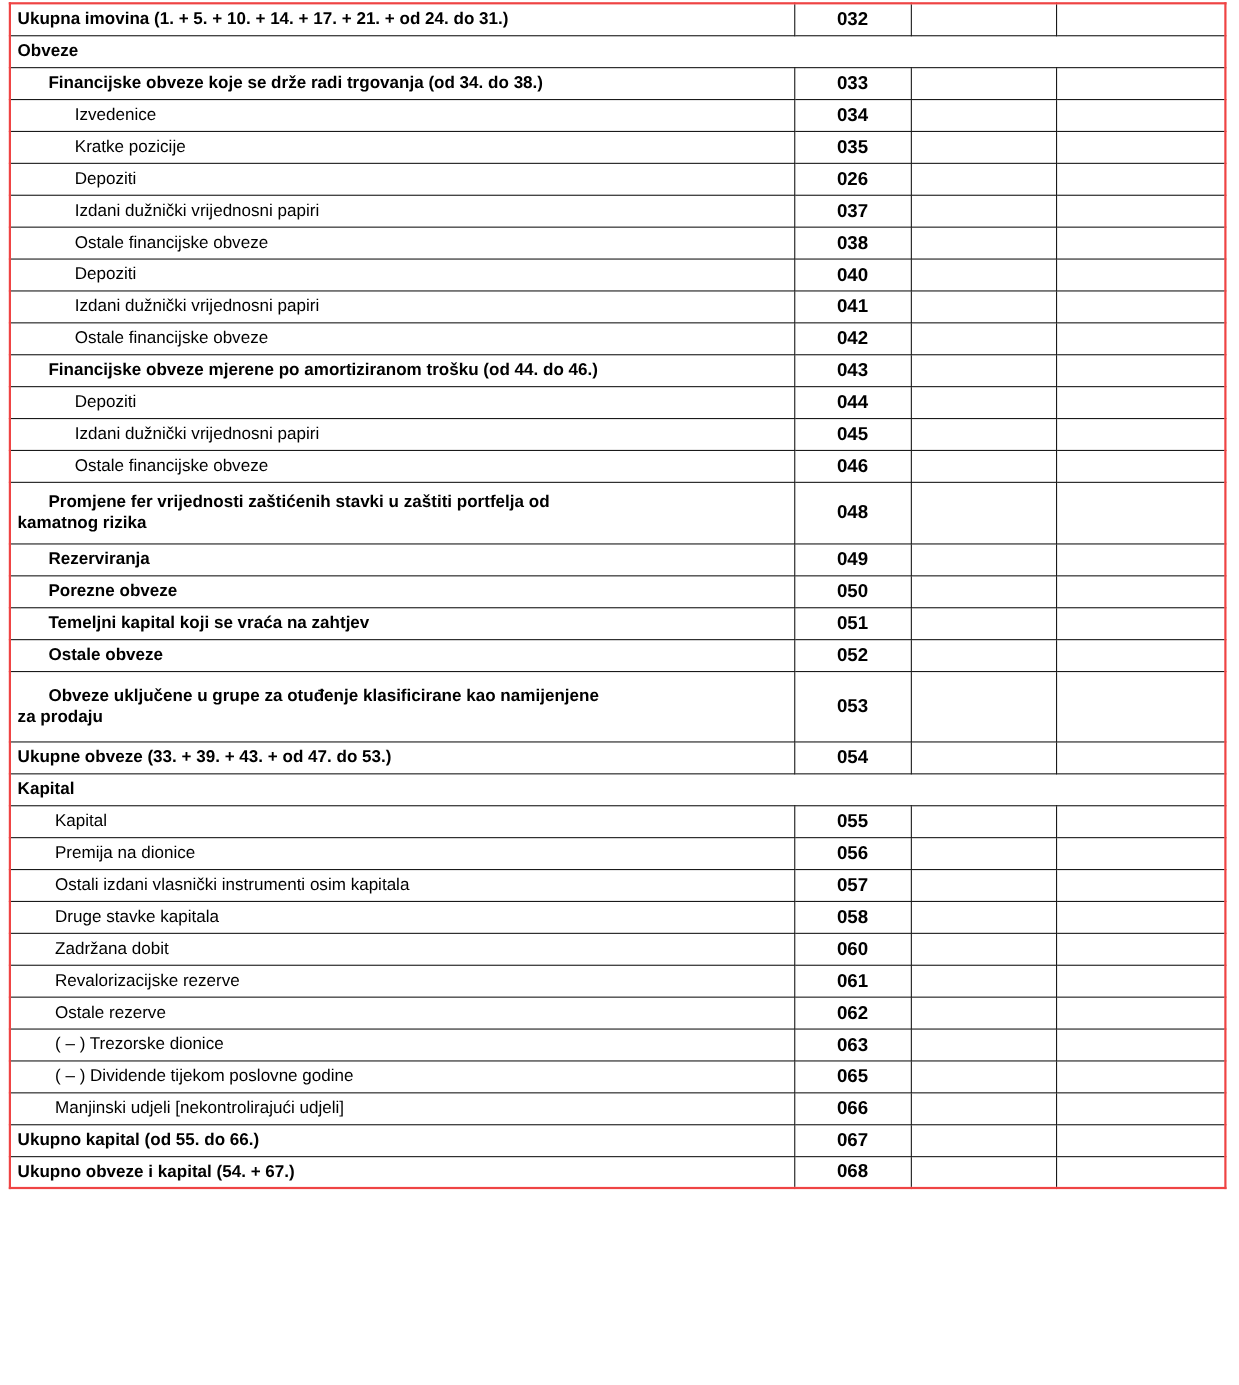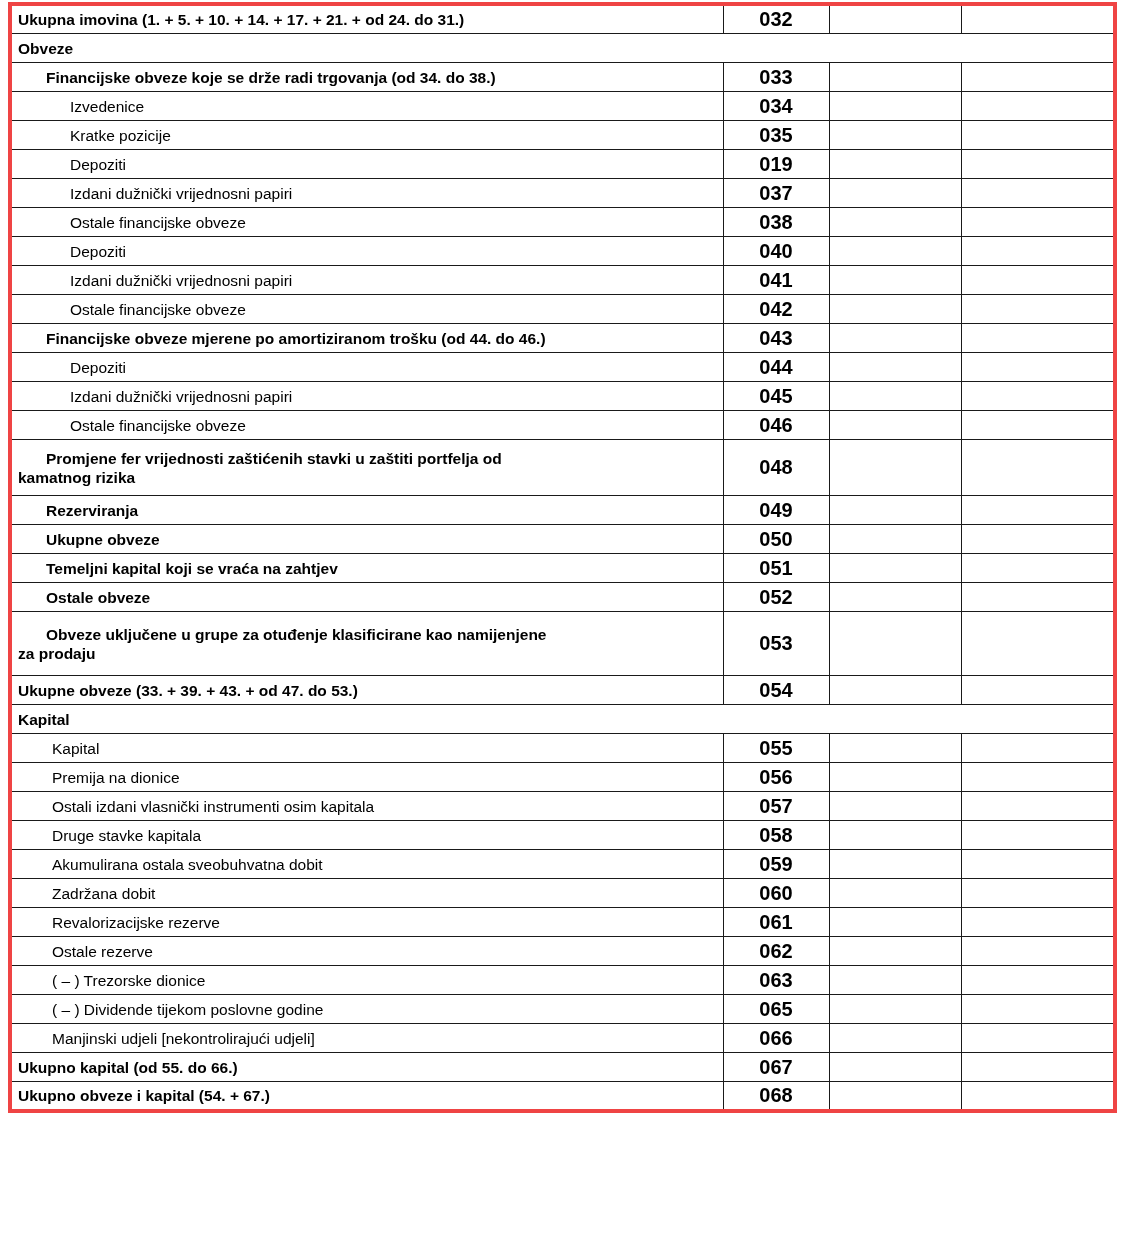--- a/index.html
+++ b/index.html
@@ -17,36 +17,36 @@
     background: #ffffff;
     overflow: hidden;
   }
   table.sheet {
     position: absolute;
     left: 8px;
     top: 2px;
     width: 1105px;
     border-collapse: collapse;
     table-layout: fixed;
-    border: 4px solid #ef4444;
+    border: 2px solid #ef4444;
   }
   table.sheet td {
     border: 1px solid #1a1a1a;
     vertical-align: middle;
     overflow: hidden;
   }
   td.desc {
     font-size: 15.5px;
     line-height: 19px;
     padding: 3px 6px;
     white-space: pre-wrap;
     text-align: left;
   }
   td.code {
-    font-size: 20px;
+    font-size: 17px;
     font-weight: 700;
     text-align: center;
     padding: 2px;
   }
   td.val {
     padding: 2px;
   }
   .bold { font-weight: 700; }
   .ind0 { text-indent: 0; }
   .ind1 { text-indent: 28px; }
@@ -90,21 +90,21 @@
           <td class="val"></td>
         </tr>
         <tr class="r-single">
           <td class="desc ind2">Kratke pozicije</td>
           <td class="code">035</td>
           <td class="val"></td>
           <td class="val"></td>
         </tr>
         <tr class="r-single">
           <td class="desc ind2">Depoziti</td>
-          <td class="code">019</td>
+          <td class="code">026</td>
           <td class="val"></td>
           <td class="val"></td>
         </tr>
         <tr class="r-single">
           <td class="desc ind2">Izdani dužnički vrijednosni papiri</td>
           <td class="code">037</td>
           <td class="val"></td>
           <td class="val"></td>
         </tr>
         <tr class="r-single">
@@ -162,21 +162,21 @@
           <td class="val"></td>
           <td class="val"></td>
         </tr>
         <tr class="r-single">
           <td class="desc ind1 bold">Rezerviranja</td>
           <td class="code">049</td>
           <td class="val"></td>
           <td class="val"></td>
         </tr>
         <tr class="r-single">
-          <td class="desc ind1 bold">Ukupne obveze</td>
+          <td class="desc ind1 bold">Porezne obveze</td>
           <td class="code">050</td>
           <td class="val"></td>
           <td class="val"></td>
         </tr>
         <tr class="r-single">
           <td class="desc ind1 bold">Temeljni kapital koji se vraća na zahtjev</td>
           <td class="code">051</td>
           <td class="val"></td>
           <td class="val"></td>
         </tr>
@@ -216,26 +216,20 @@
         </tr>
         <tr class="r-single">
           <td class="desc ind3">Ostali izdani vlasnički instrumenti osim kapitala</td>
           <td class="code">057</td>
           <td class="val"></td>
           <td class="val"></td>
         </tr>
         <tr class="r-single">
           <td class="desc ind3">Druge stavke kapitala</td>
           <td class="code">058</td>
-          <td class="val"></td>
-          <td class="val"></td>
-        </tr>
-        <tr class="r-single">
-          <td class="desc ind3">Akumulirana ostala sveobuhvatna dobit</td>
-          <td class="code">059</td>
           <td class="val"></td>
           <td class="val"></td>
         </tr>
         <tr class="r-single">
           <td class="desc ind3">Zadržana dobit</td>
           <td class="code">060</td>
           <td class="val"></td>
           <td class="val"></td>
         </tr>
         <tr class="r-single">

